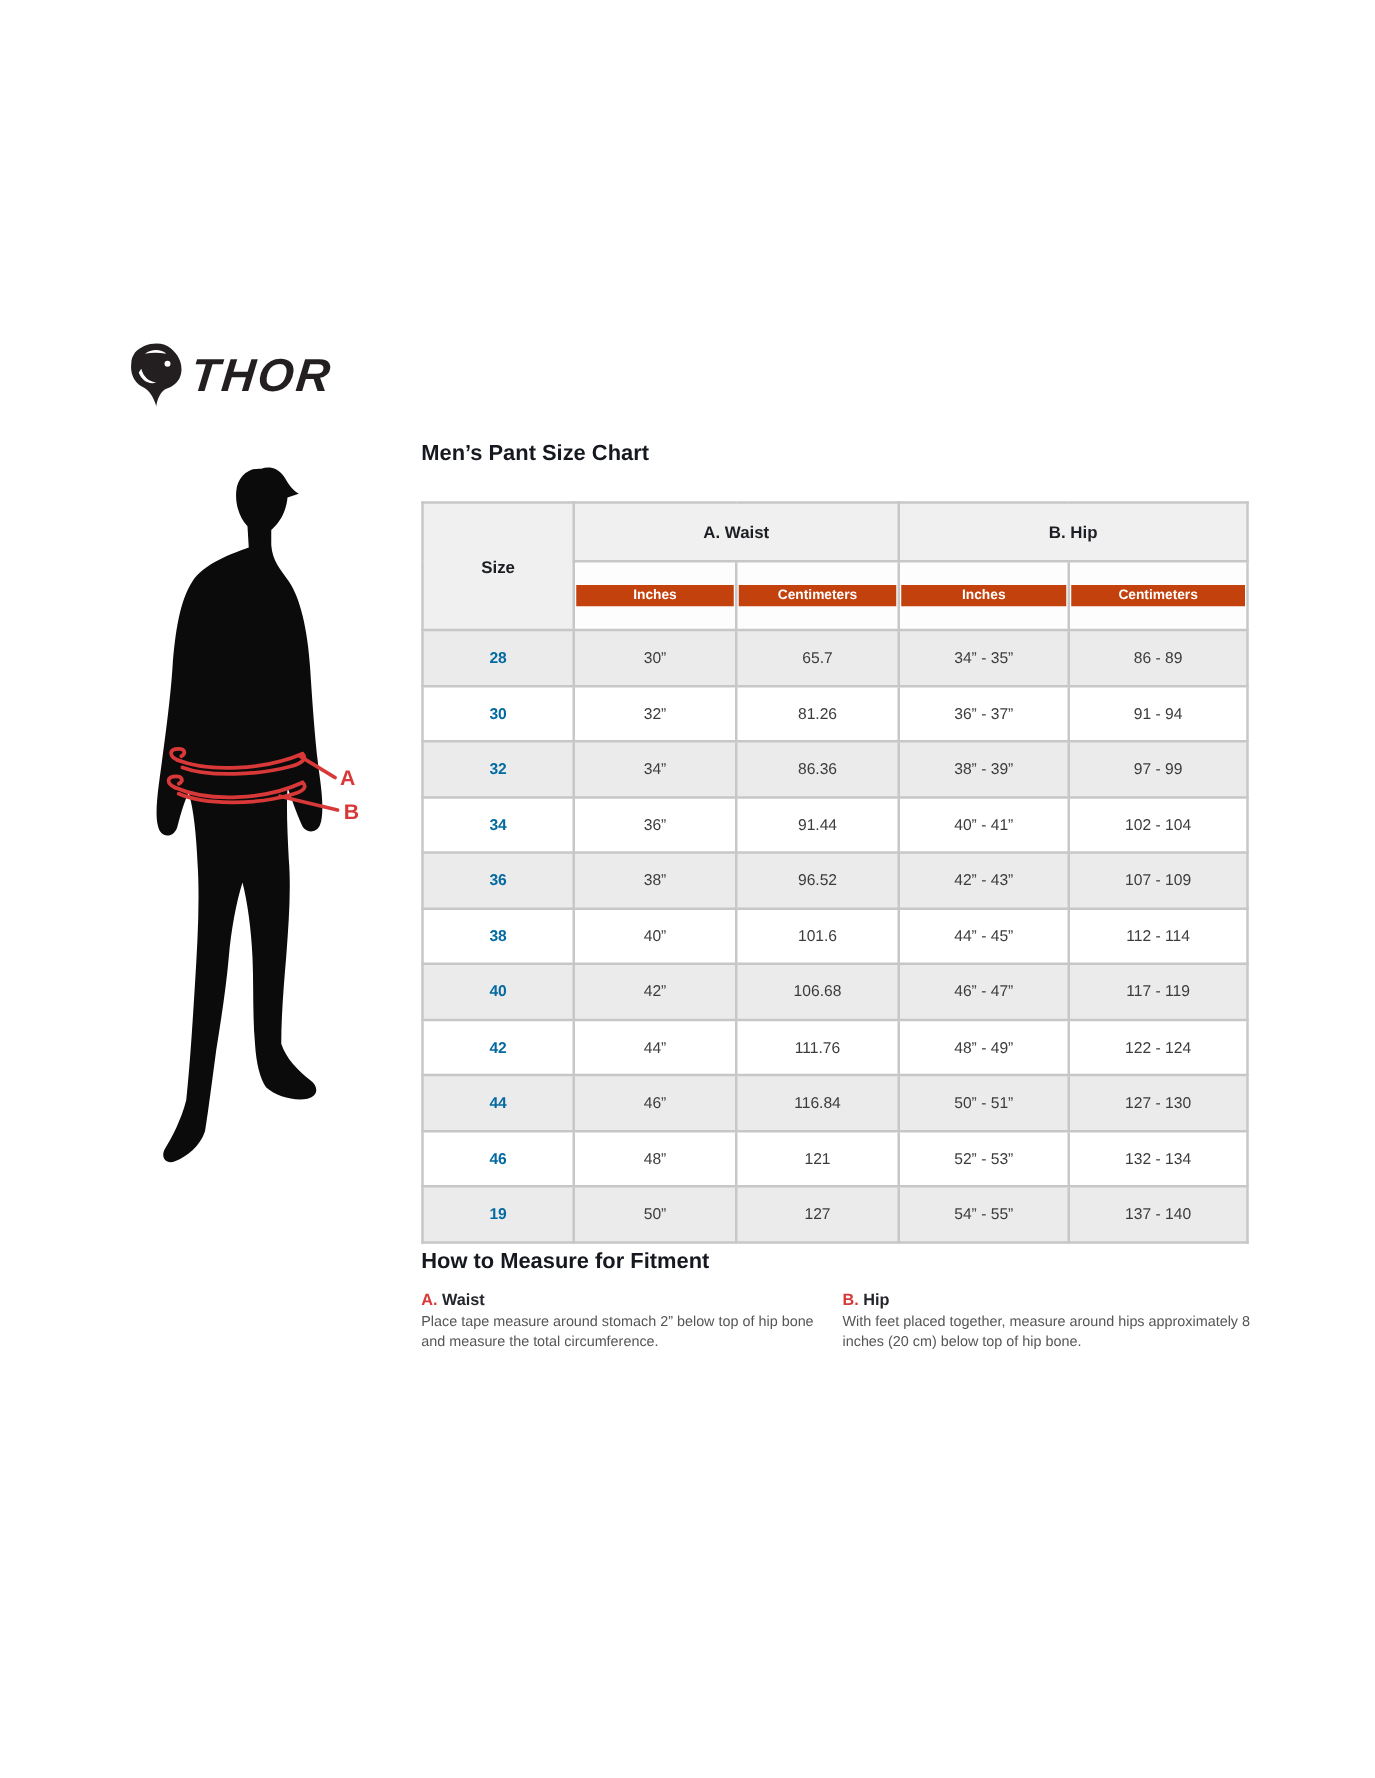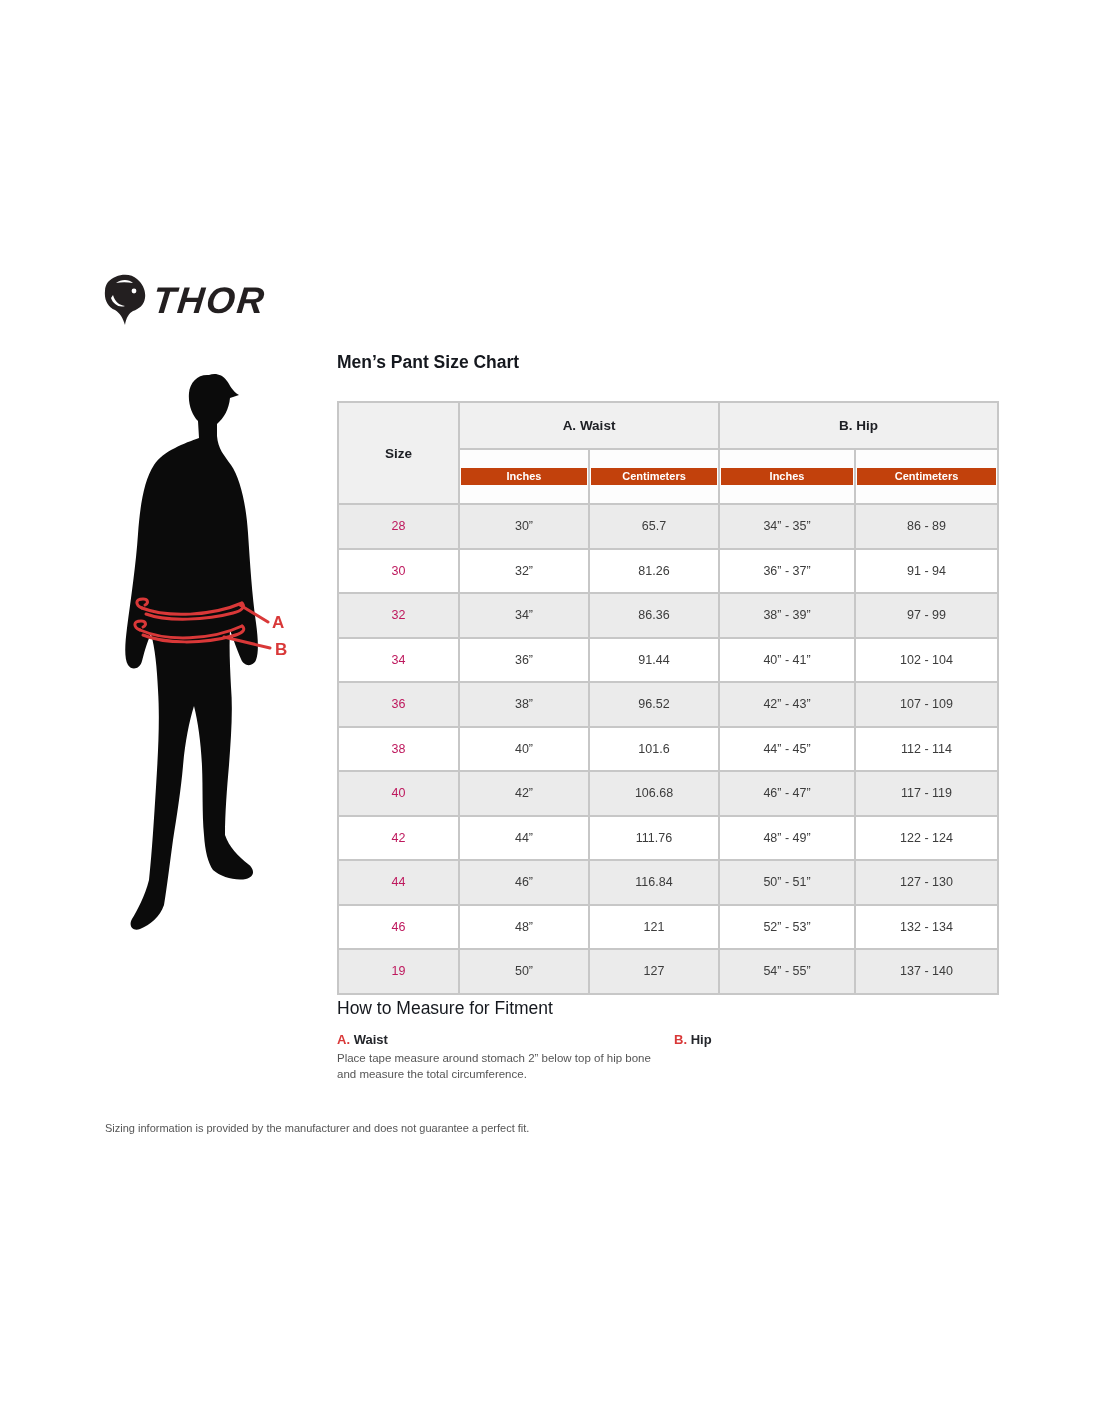--- a/index.html
+++ b/index.html
@@ -12,32 +12,32 @@
   .logo svg { display:block; }
   .brand-text { font-weight:bold; font-style:italic; font-size:37px; letter-spacing:2px;
                 color:#231f20; transform:skewX(-6deg); margin-left:4px; line-height:1; }
 
   
   .figure { position:absolute; left:112px; top:372px; width:180px; height:560px; }
   .figure text { font-family:"Liberation Sans", sans-serif; font-weight:bold; font-size:17px; }
 
   
   .page-title { position:absolute; left:337px; top:352px; font-size:17.5px; font-weight:bold; color:#15181e; }
-  .measure-heading { position:absolute; left:337px; top:998px; font-size:17.5px; font-weight:normal; color:#15181e; }
+  .measure-heading { position:absolute; left:337px; top:998px; font-size:17.5px; font-weight:bold; color:#15181e; }
 
   
   .size-table { position:absolute; left:337px; top:401px; width:660px; border-collapse:collapse; table-layout:fixed; }
   .size-table th, .size-table td { border:2px solid #c7c7c7; text-align:center; vertical-align:middle; }
   .size-table thead th.group { height:47px; background:#f0f0f0; font-size:13.5px; color:#1d1f24; font-weight:bold; }
   .size-table thead th.size-head { background:#f0f0f0; font-size:13.5px; color:#1d1f24; font-weight:bold; }
   .size-table tr.sub th { height:19px; padding:0; background:#fdfdfd; }
   .size-table tr.sub .bar { background:#c2410c; color:#fff; font-size:11px; font-weight:bold;
                             height:17px; line-height:17px; margin:18px 1px; }
   .size-table tbody td { height:44.5px; font-size:12.5px; color:#3c3c3c; background:#fff; }
-  .size-table tbody td:first-child { font-weight:normal; color:#be185d;text-align:center; }
+  .size-table tbody td:first-child { font-weight:bold; color:#0369a1;text-align:center; }
   .size-table tbody tr.alt td { background:#ebebeb; }
 
   
   .measure-col { position:absolute; top:1032px; }
   .measure-col .m-label { font-size:13px; font-weight:bold; color:#24262b; margin-bottom:3px; }
   .measure-col .m-label .letter { color:#d93838; }
   .measure-col .m-text { font-size:11.5px; color:#555; line-height:16px; }
   .measure-a { left:337px; width:318px; }
   .measure-b { left:674px; width:340px; }
 
@@ -215,19 +215,19 @@
       <span>Waist</span>
     </div>
     <div class="m-text">Place tape measure around stomach 2” below top of hip bone and measure the total circumference.</div>
   </div>
 
   <div class="measure-col measure-b">
     <div class="m-label">
       <span class="letter">B.</span>
       <span>Hip</span>
     </div>
+    <div class="m-text">With feet placed together, measure around hips approximately 8 inches (20 cm) below top of hip bone.</div>
   </div>
 
   <div class="footer">
-    <div>Sizing information is provided by the manufacturer and does not guarantee a perfect fit.</div>
   </div>
 
 </div>
 
 </body></html>

